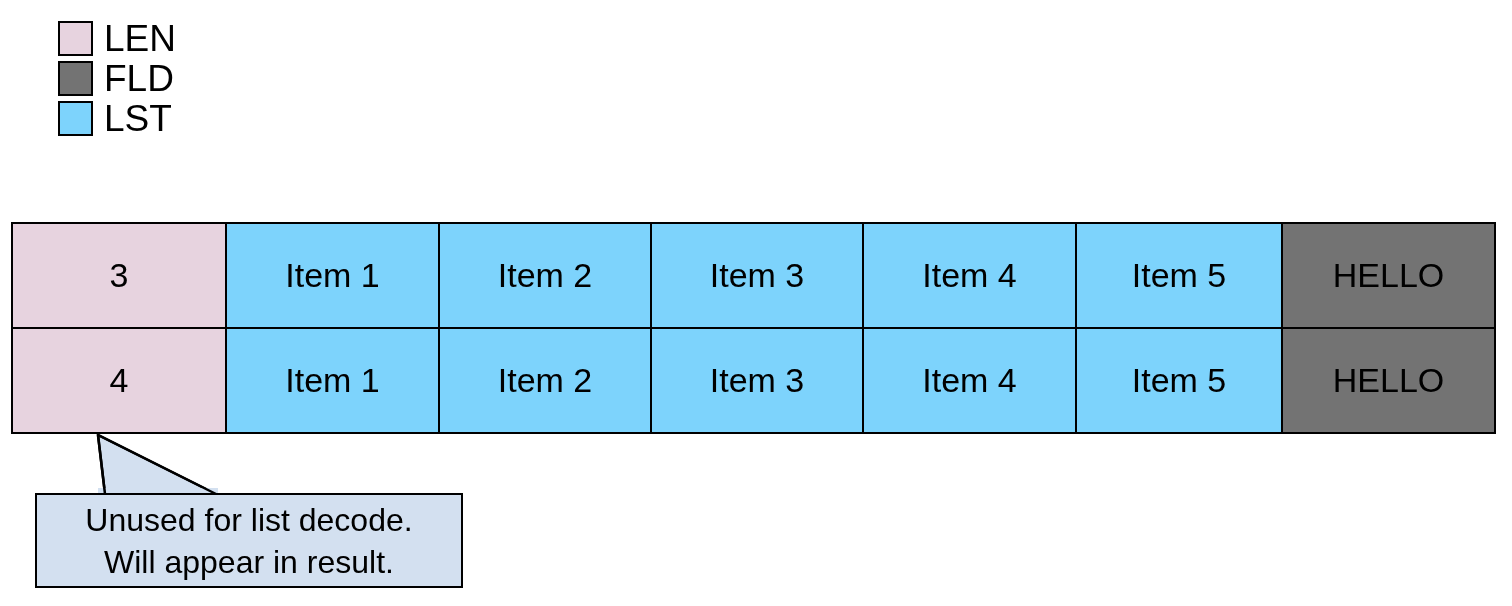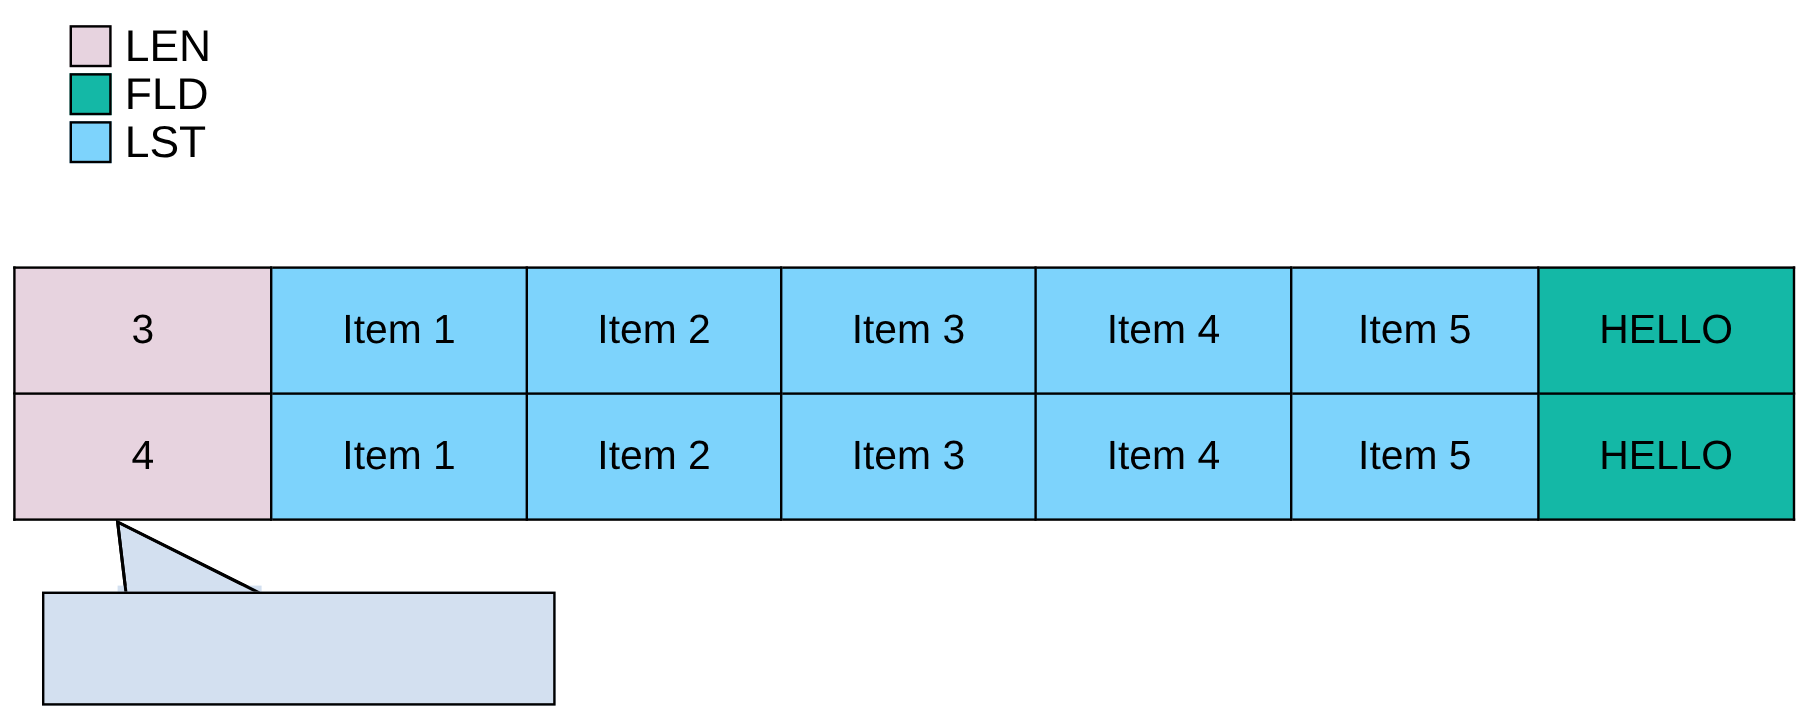--- a/index.html
+++ b/index.html
@@ -59,21 +59,21 @@
     height: 103px;
     text-align: center;
     vertical-align: middle;
     font-size: 34px;
     color: #000000;
     padding: 0;
     white-space: nowrap;
   }
   .cell-len { background: #e7d3df; }
   .cell-lst { background: #7dd3fc; }
-  .cell-fld { background: #14b8a6; }
+  .cell-fld { background: #737373; }
 
   
   .callout {
     position: absolute;
     left: 35px;
     top: 493px;
     width: 428px;
     height: 95px;
     background: #d3e0f0;
     border: 2.5px solid #000000;
@@ -149,13 +149,15 @@
 </table>
 
 <svg class="callout-tail" viewBox="0 0 200 70">
   <polygon points="38,5 45,64 156,64" fill="#d3e0f0" stroke="#000000" stroke-width="2.5" stroke-linejoin="miter"></polygon>
   <rect x="38" y="58" width="120" height="12" fill="#d3e0f0" stroke="none"></rect>
   <line x1="38" y1="5" x2="45" y2="64" stroke="#000000" stroke-width="2.5"></line>
   <line x1="38" y1="5" x2="156" y2="64" stroke="#000000" stroke-width="2.5"></line>
 </svg>
 
 <div class="callout">
+  <div class="callout-line">Unused for list decode.</div>
+  <div class="callout-line">Will appear in result.</div>
 </div>
 
 </body></html>

